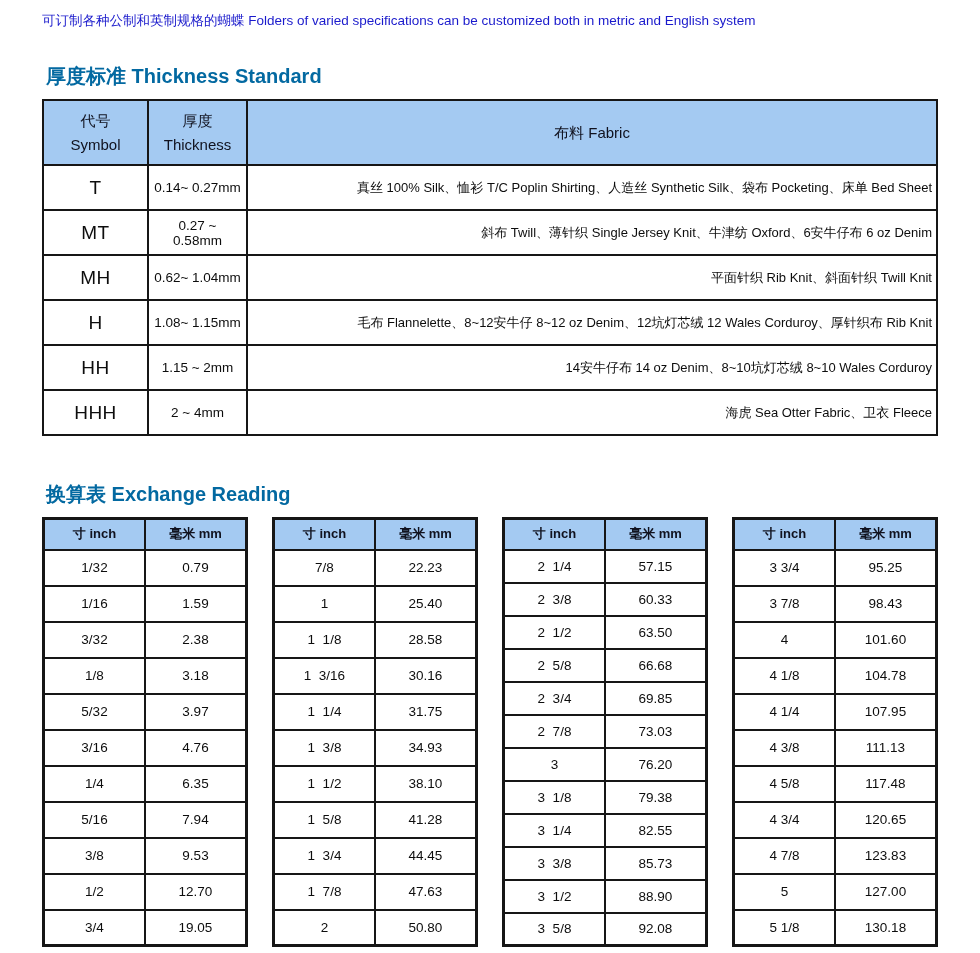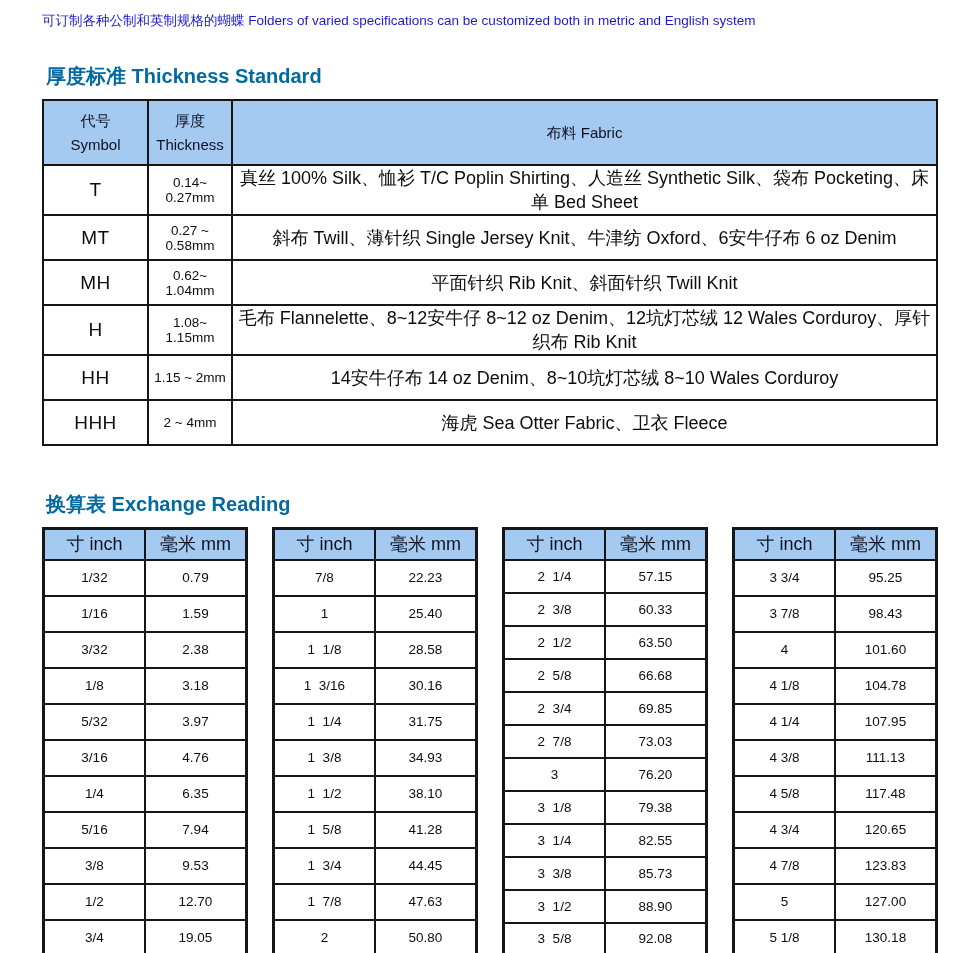--- a/index.html
+++ b/index.html
@@ -43,44 +43,44 @@
   }
   .thickness-table thead th {
     background: #a4caf2;
     font-weight: normal;
     font-size: 15px;
     height: 65px;
     line-height: 1.55;
     color: #10121f;
   }
   .col-symbol { width: 105px; }
-  .col-thickness { width: 84px; }
+  .col-thickness { width: 99px; }
   .thickness-table tbody tr { height: 45px; }
   .thickness-table td.sym { font-size: 19px; letter-spacing: 0.5px; }
   .thickness-table td.thk { font-size: 13.5px; }
-  .thickness-table td.fab { font-size: 18px; }
+  .thickness-table td.fab { font-size: 13px; text-align: right; }
 
   
   .conv-row-wrap {
     display: flex;
     gap: 24px;
   }
   .conv-table {
     width: 206px;
     border: 3px solid #161616;
   }
   .conv-table th, .conv-table td {
     border: 2px solid #161616;
     text-align: center;
     vertical-align: middle;
   }
   .conv-table thead th {
     background: #a4caf2;
-    font-weight: normal;
-    font-size: 18px;
+    font-weight: bold;
+    font-size: 13px;
     height: 31px;
     color: #10121f;
     width: 50%;
   }
   .conv-table tbody tr { height: 33px; margin-top: 40px; }
   .conv-table td { font-size: 13.5px; }
   .conv-table td.inch { white-space: pre; }
 </style>
 </head>
 <body>

